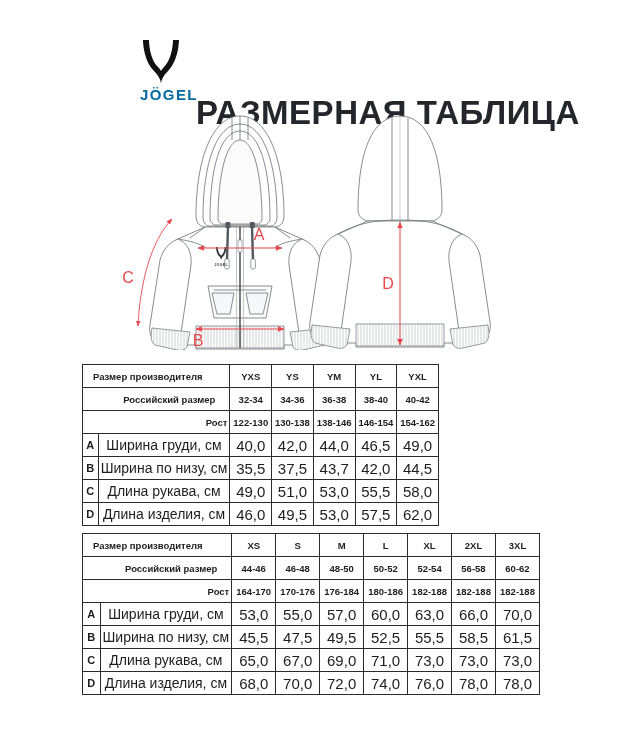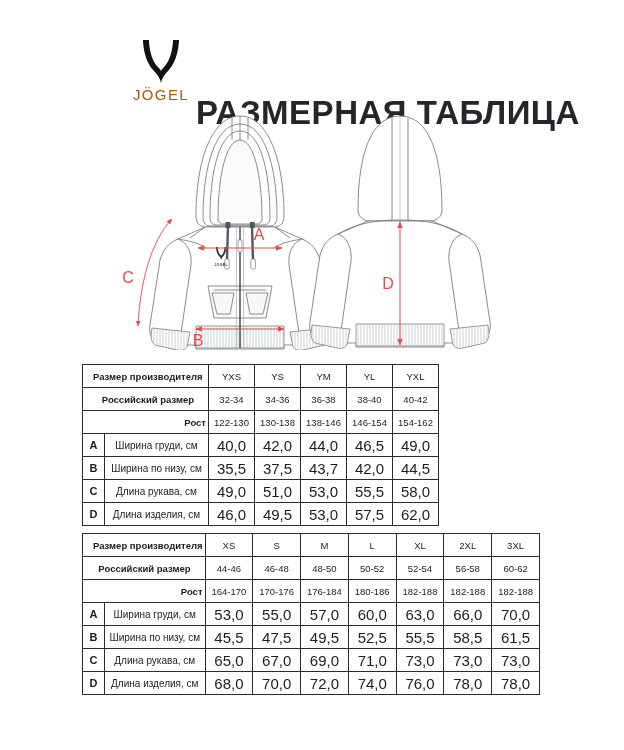--- a/index.html
+++ b/index.html
@@ -33,28 +33,28 @@
   }
   #logo-mark {
     position: absolute;
     left: 12px;
     top: 0;
     width: 42px;
     height: 48px;
   }
   #logo-word {
     position: absolute;
-    left: 0;
+    left: 8px;
     top: 48px;
     width: 66px;
     text-align: center;
     font-size: 15px;
-    font-weight: normal;
+    font-weight: bold;
     letter-spacing: 1.4px;
-    color: #a16207;
+    color: #0369a1;
   }
   #page-title {
     position: absolute;
     left: 196px;
     top: 12px;
     font-size: 33px;
     font-weight: bold;
     letter-spacing: 0.5px;
     color: #23262b;
     white-space: nowrap;
@@ -89,32 +89,32 @@
     white-space: nowrap;
   }
   .hdr-label {
     font-weight: bold;
     font-size: 9.5px;
   }
   .hdr-label.pos-left  { text-align: left;  padding-left: 10px; }
   .hdr-label.pos-mid   { text-align: right; padding-right: 14px;}
   .hdr-label.pos-right { text-align: right; padding-right: 2px; padding-left: 36px;}
   .hdr-val {
-    font-weight: normal;
+    font-weight: bold;
     font-size: 9.5px;
   }
   .letter-cell {
     font-weight: bold;
     font-size: 11px;
     width: 17px;
   }
   .meas-name {
     text-align: left;
     padding-left: 8px;
-    font-size: 10px;
+    font-size: 14px;
   }
   .num-cell { font-size: 15px; }
 
   #table-youth { left: 82px; top: 364px; width: 357px; }
   #table-adult { left: 82px; top: 533px; width: 458px; }
 </style>
 </head>
 <body>
 
 <div id="header">

